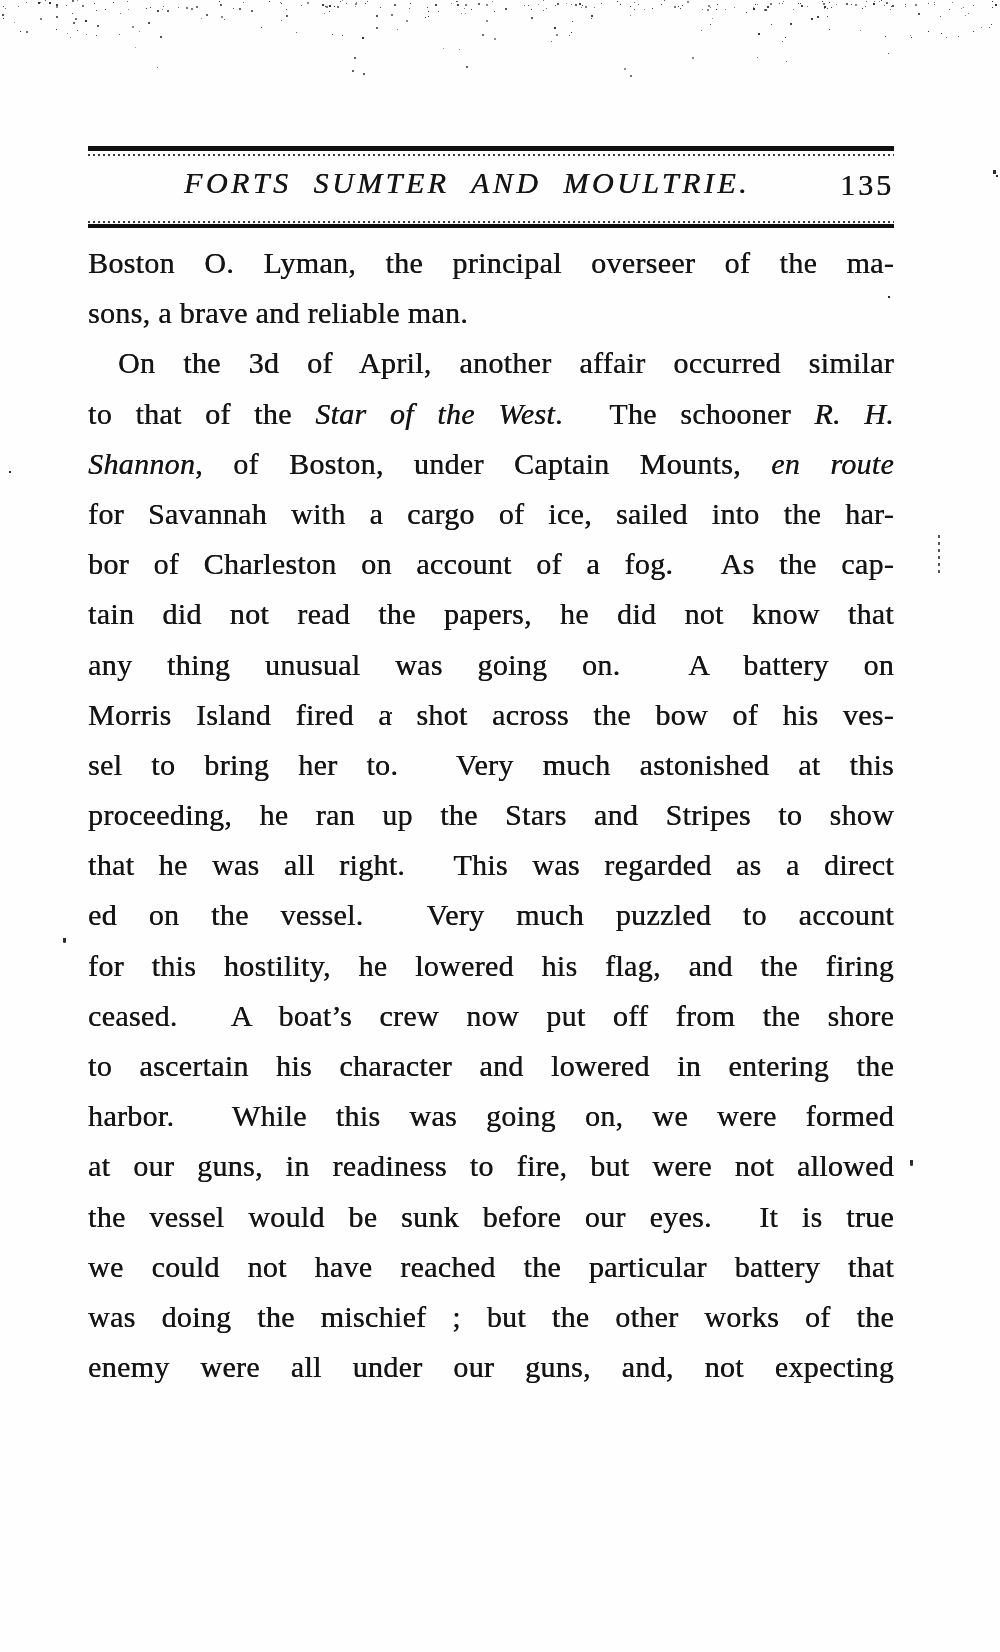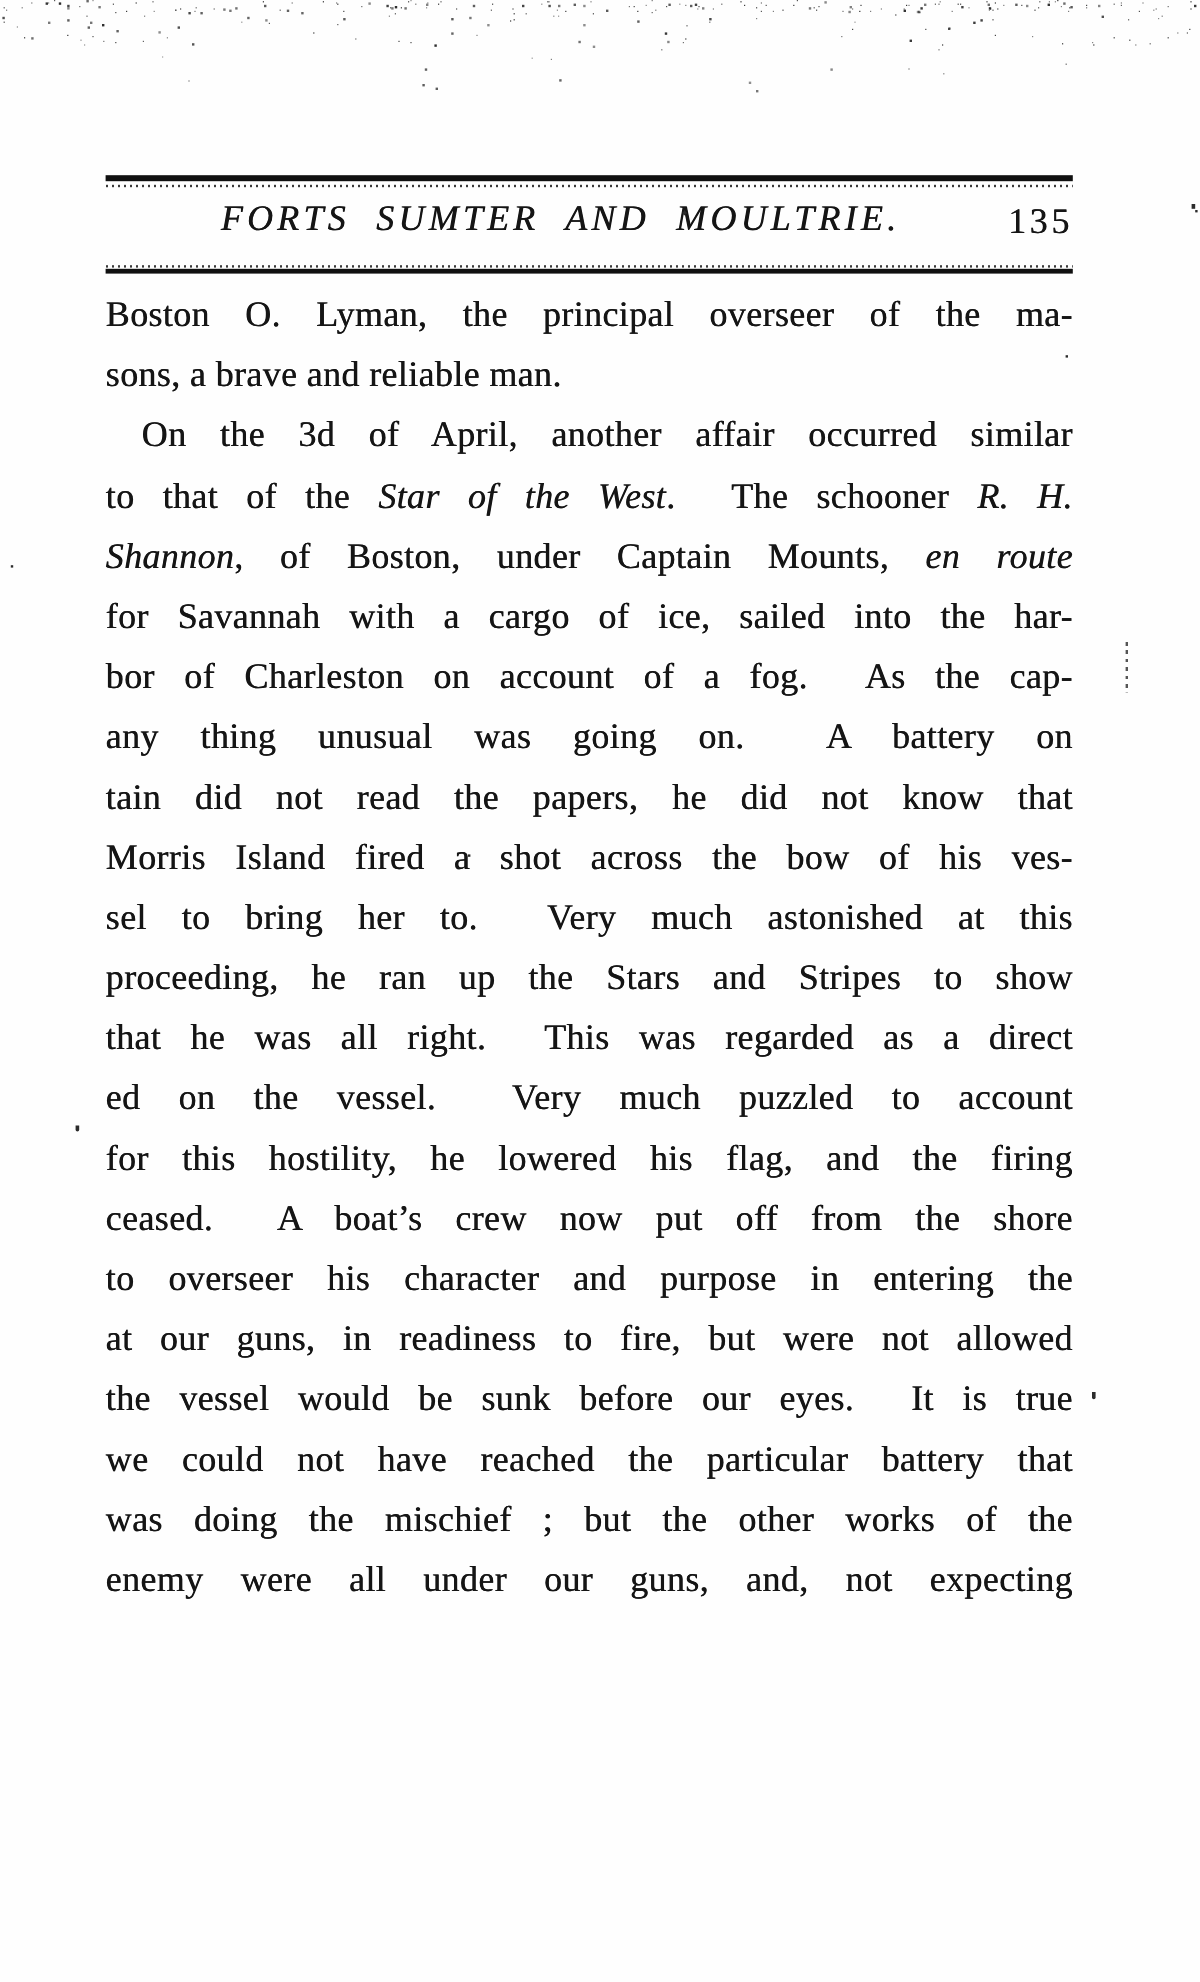--- a/index.html
+++ b/index.html
@@ -353,30 +353,31 @@
   <div id="rule-mid-heavy" class="rule-heavy"></div>
 
   <div class="body-text">
       <div class="line j"><span>Boston O. Lyman, the principal overseer of the ma-</span></div>
       <div class="line"><span>sons, a brave and reliable man.</span></div>
       <div class="line j ind"><span>On the 3d of April, another affair occurred similar</span></div>
       <div class="line j"><span>to that of the </span><span class="it">Star of the West</span><span>.&nbsp; The schooner </span><span class="it">R. H.</span></div>
       <div class="line j"><span class="it">Shannon</span><span>, of Boston, under Captain Mounts, </span><span class="it">en route</span></div>
       <div class="line j"><span>for Savannah with a cargo of ice, sailed into the har-</span></div>
       <div class="line j"><span>bor of Charleston on account of a fog.&nbsp; As the cap-</span></div>
+      <div class="line j"><span>tain did not read the papers, he did not know that</span></div>
       <div class="line j"><span>any thing unusual was going on.&nbsp; A battery on</span></div>
-      <div class="line j"><span>tain did not read the papers, he did not know that</span></div>
       <div class="line j"><span>Morris Island fired a shot across the bow of his ves-</span></div>
       <div class="line j"><span>sel to bring her to.&nbsp; Very much astonished at this</span></div>
       <div class="line j"><span>proceeding, he ran up the Stars and Stripes to show</span></div>
       <div class="line j"><span>that he was all right.&nbsp; This was regarded as a direct</span></div>
       <div class="line j"><span>ed on the vessel.&nbsp; Very much puzzled to account</span></div>
       <div class="line j"><span>for this hostility, he lowered his flag, and the firing</span></div>
       <div class="line j"><span>ceased.&nbsp; A boat’s crew now put off from the shore</span></div>
-      <div class="line j"><span>to overseer his character and purpose in entering the</span></div>
+      <div class="line j"><span>to ascertain his character and lowered in entering the</span></div>
+      <div class="line j"><span>harbor.&nbsp; While this was going on, we were formed</span></div>
       <div class="line j"><span>at our guns, in readiness to fire, but were not allowed</span></div>
       <div class="line j"><span>the vessel would be sunk before our eyes.&nbsp; It is true</span></div>
       <div class="line j"><span>we could not have reached the particular battery that</span></div>
       <div class="line j"><span>was doing the mischief ; but the other works of the</span></div>
       <div class="line j"><span>enemy were all under our guns, and, not expecting</span></div>
     </div>
 
   <div class="speck" style="left:993px;top:170px;width:3px;height:4px;"></div>
   <div class="speck" style="left:996px;top:175px;width:2px;height:2px;"></div>
   <div class="speck" style="left:569px;top:176px;width:3px;height:3px;transform:rotate(45deg);"></div>

